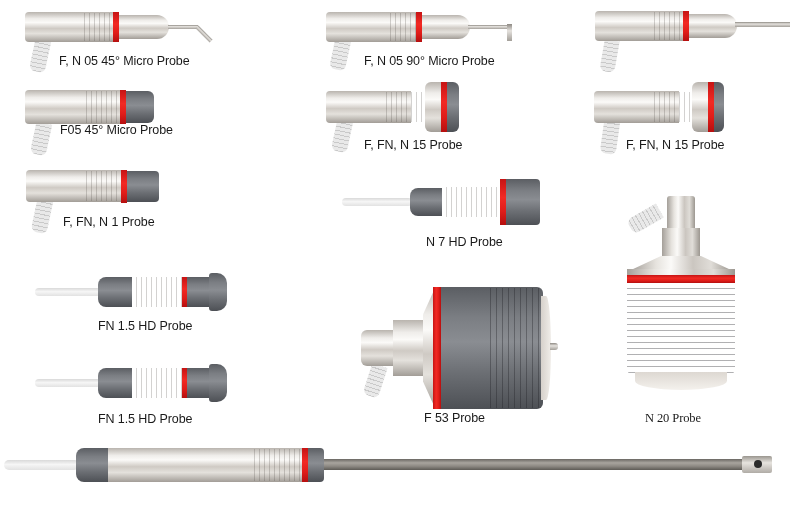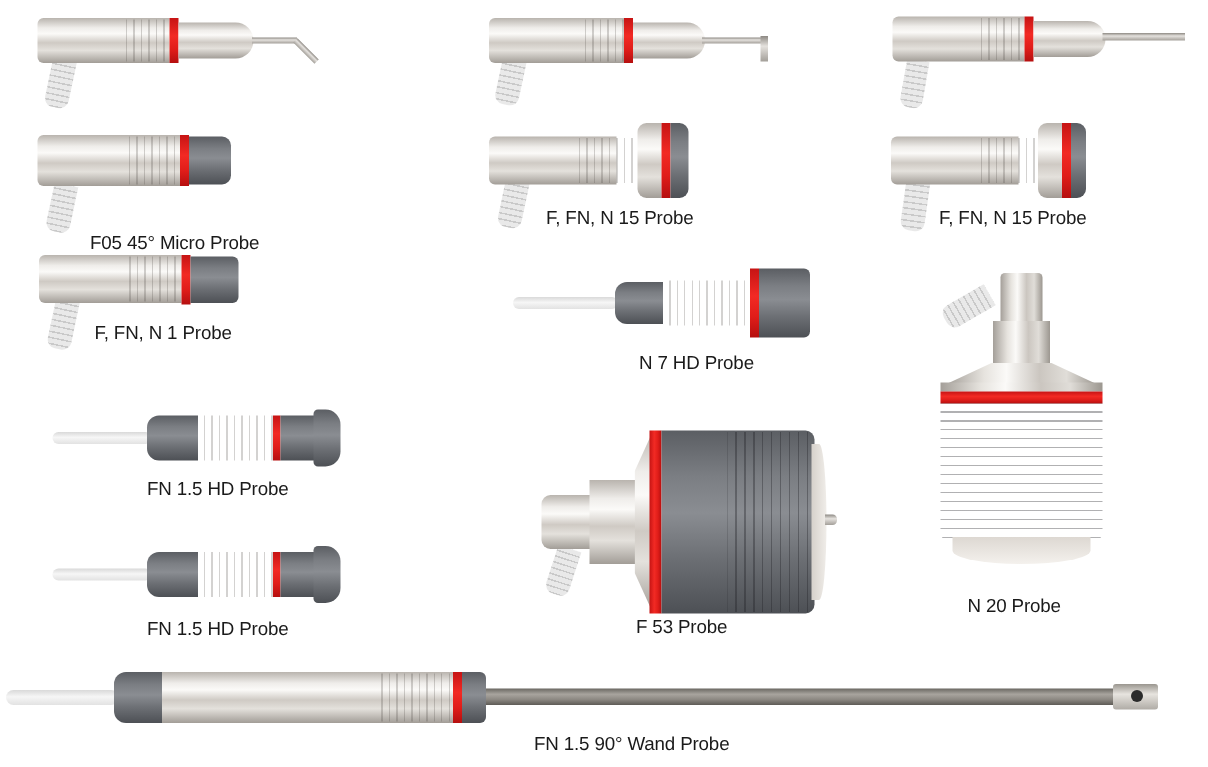--- a/index.html
+++ b/index.html
@@ -23,48 +23,50 @@
 <body>
 
 <div class="item" style="left:0;top:0;width:260px;height:80px;">
   <div class="abs strain" style="left:32px;top:40px;width:16px;height:32px;transform:rotate(12deg);"></div>
   <div class="abs steel" style="left:25px;top:12px;width:88px;height:30px;border-radius:4px 0 0 4px;"></div>
   <div class="abs steel rings" style="left:80px;top:13px;width:33px;height:28px;"></div>
   <div class="abs red" style="left:113px;top:12px;width:6px;height:30px;"></div>
   <div class="abs steel" style="left:119px;top:15px;width:50px;height:24px;border-radius:0 12px 12px 0;"></div>
   <div class="abs tip" style="left:168px;top:25px;width:30px;height:4px;"></div>
   <div class="abs tip" style="left:194px;top:32px;width:20px;height:4px;transform:rotate(45deg);"></div>
+  <div class="label" style="left:59px;top:54px;">F, N 05 45° Micro Probe</div>
 </div>
 
 <div class="item" style="left:310px;top:0;width:250px;height:80px;">
   <div class="abs strain" style="left:22px;top:40px;width:16px;height:30px;transform:rotate(12deg);"></div>
   <div class="abs steel" style="left:16px;top:12px;width:90px;height:30px;border-radius:4px 0 0 4px;"></div>
   <div class="abs steel rings" style="left:76px;top:13px;width:30px;height:28px;"></div>
   <div class="abs red" style="left:106px;top:12px;width:6px;height:30px;"></div>
   <div class="abs steel" style="left:112px;top:15px;width:48px;height:24px;border-radius:0 12px 12px 0;"></div>
   <div class="abs tip" style="left:158px;top:25px;width:40px;height:4px;"></div>
   <div class="abs tip" style="left:197px;top:24px;width:5px;height:17px;"></div>
+  <div class="label" style="left:54px;top:54px;">F, N 05 90° Micro Probe</div>
 </div>
 
 <div class="item" style="left:570px;top:0;width:235px;height:80px;">
   <div class="abs strain" style="left:32px;top:40px;width:15px;height:32px;transform:rotate(10deg);"></div>
   <div class="abs steel" style="left:25px;top:11px;width:88px;height:30px;border-radius:4px 0 0 4px;"></div>
   <div class="abs steel rings" style="left:80px;top:12px;width:33px;height:28px;"></div>
   <div class="abs red" style="left:113px;top:11px;width:6px;height:30px;"></div>
   <div class="abs steel" style="left:119px;top:14px;width:48px;height:24px;border-radius:0 12px 12px 0;"></div>
   <div class="abs tip" style="left:165px;top:22px;width:55px;height:5px;"></div>
 </div>
 
 <div class="item" style="left:0;top:85px;width:260px;height:70px;">
   <div class="abs strain" style="left:33px;top:38px;width:16px;height:32px;transform:rotate(12deg);"></div>
   <div class="abs steel" style="left:25px;top:5px;width:95px;height:34px;border-radius:4px 0 0 4px;"></div>
   <div class="abs steel rings" style="left:82px;top:6px;width:38px;height:32px;"></div>
   <div class="abs red" style="left:120px;top:5px;width:6px;height:34px;"></div>
   <div class="abs grey" style="left:126px;top:6px;width:28px;height:32px;border-radius:0 6px 6px 0;"></div>
-  <div class="label" style="left:60px;top:38px;margin-top:32px;">F05 45° Micro Probe</div>
+  <div class="label" style="left:60px;top:38px;">F05 45° Micro Probe</div>
 </div>
 
 <div class="item" style="left:310px;top:80px;width:250px;height:75px;">
   <div class="abs strain" style="left:24px;top:40px;width:16px;height:32px;transform:rotate(12deg);"></div>
   <div class="abs steel" style="left:16px;top:11px;width:85px;height:32px;border-radius:4px 0 0 4px;"></div>
   <div class="abs steel rings" style="left:72px;top:12px;width:45px;height:30px;"></div>
   <div class="abs steel" style="left:115px;top:2px;width:16px;height:50px;border-radius:6px 0 0 6px;"></div>
   <div class="abs red" style="left:131px;top:2px;width:6px;height:50px;"></div>
   <div class="abs grey" style="left:137px;top:2px;width:12px;height:50px;border-radius:0 6px 6px 0;"></div>
   <div class="label" style="left:54px;top:58px;">F, FN, N 15 Probe</div>
@@ -91,21 +93,21 @@
 
 <div class="item" style="left:340px;top:175px;width:220px;height:80px;">
   <div class="abs cable" style="left:2px;top:23px;width:70px;height:8px;border-radius:4px;"></div>
   <div class="abs grey" style="left:70px;top:13px;width:32px;height:28px;border-radius:8px 0 0 8px;"></div>
   <div class="abs steel rings" style="left:102px;top:12px;width:58px;height:30px;"></div>
   <div class="abs red" style="left:160px;top:4px;width:6px;height:46px;"></div>
   <div class="abs grey" style="left:166px;top:4px;width:34px;height:46px;border-radius:0 4px 4px 0;"></div>
   <div class="label" style="left:86px;top:60px;text-align:center;">N 7 HD Probe</div>
 </div>
 
-<div class="item" style="left:615px;top:176px;width:140px;height:240px;">
+<div class="item" style="left:615px;top:190px;width:140px;height:240px;font-family:Liberation Serif, serif;">
   <div class="abs strain" style="left:22px;top:12px;width:16px;height:34px;transform:rotate(60deg);"></div>
   <div class="abs steel-v" style="left:52px;top:6px;width:28px;height:34px;border-radius:3px 3px 0 0;"></div>
   <div class="abs steel-v" style="left:47px;top:38px;width:38px;height:30px;"></div>
   <div class="abs steel-v" style="left:16px;top:66px;width:100px;height:14px;clip-path:polygon(30% 0,70% 0,100% 100%,0 100%);"></div>
   <div class="abs steel-v" style="left:12px;top:79px;width:108px;height:6px;"></div>
   <div class="abs red" style="left:12px;top:85px;width:108px;height:8px;"></div>
   <div class="abs grey-v rings-v" style="left:12px;top:93px;width:108px;height:92px;border-radius:0 0 6px 6px;"></div>
   <div class="abs" style="left:20px;top:182px;width:92px;height:18px;background:linear-gradient(to bottom,#ddd8d2,#f4f1ed);border-radius:0 0 50% 50%;"></div>
   <div class="label" style="left:30px;top:221px;">N 20 Probe</div>
 </div>
@@ -146,14 +148,13 @@
 <div class="item" style="left:0;top:440px;width:805px;height:71px;">
   <div class="abs cable" style="left:4px;top:20px;width:75px;height:10px;border-radius:5px;"></div>
   <div class="abs grey" style="left:76px;top:8px;width:32px;height:34px;border-radius:8px 0 0 8px;"></div>
   <div class="abs steel" style="left:108px;top:8px;width:194px;height:34px;"></div>
   <div class="abs steel rings" style="left:250px;top:9px;width:52px;height:32px;"></div>
   <div class="abs red" style="left:302px;top:8px;width:6px;height:34px;"></div>
   <div class="abs grey" style="left:308px;top:8px;width:16px;height:34px;border-radius:0 4px 4px 0;"></div>
   <div class="abs" style="left:324px;top:19px;width:420px;height:11px;background:linear-gradient(to bottom,#6a6762,#a8a49e 35%,#8e8a84 65%,#5e5b56);"></div>
   <div class="abs" style="left:742px;top:16px;width:30px;height:17px;background:linear-gradient(to bottom,#9a968f,#e7e4df 40%,#b0aca6);border-radius:2px;"></div>
   <div class="abs" style="left:754px;top:20px;width:8px;height:8px;background:#2b2b2b;border-radius:50%;"></div>
-  <div class="label" style="left:356px;top:49px;">FN 1.5 90° Wand Probe</div>
 </div>
 
 </body></html>

